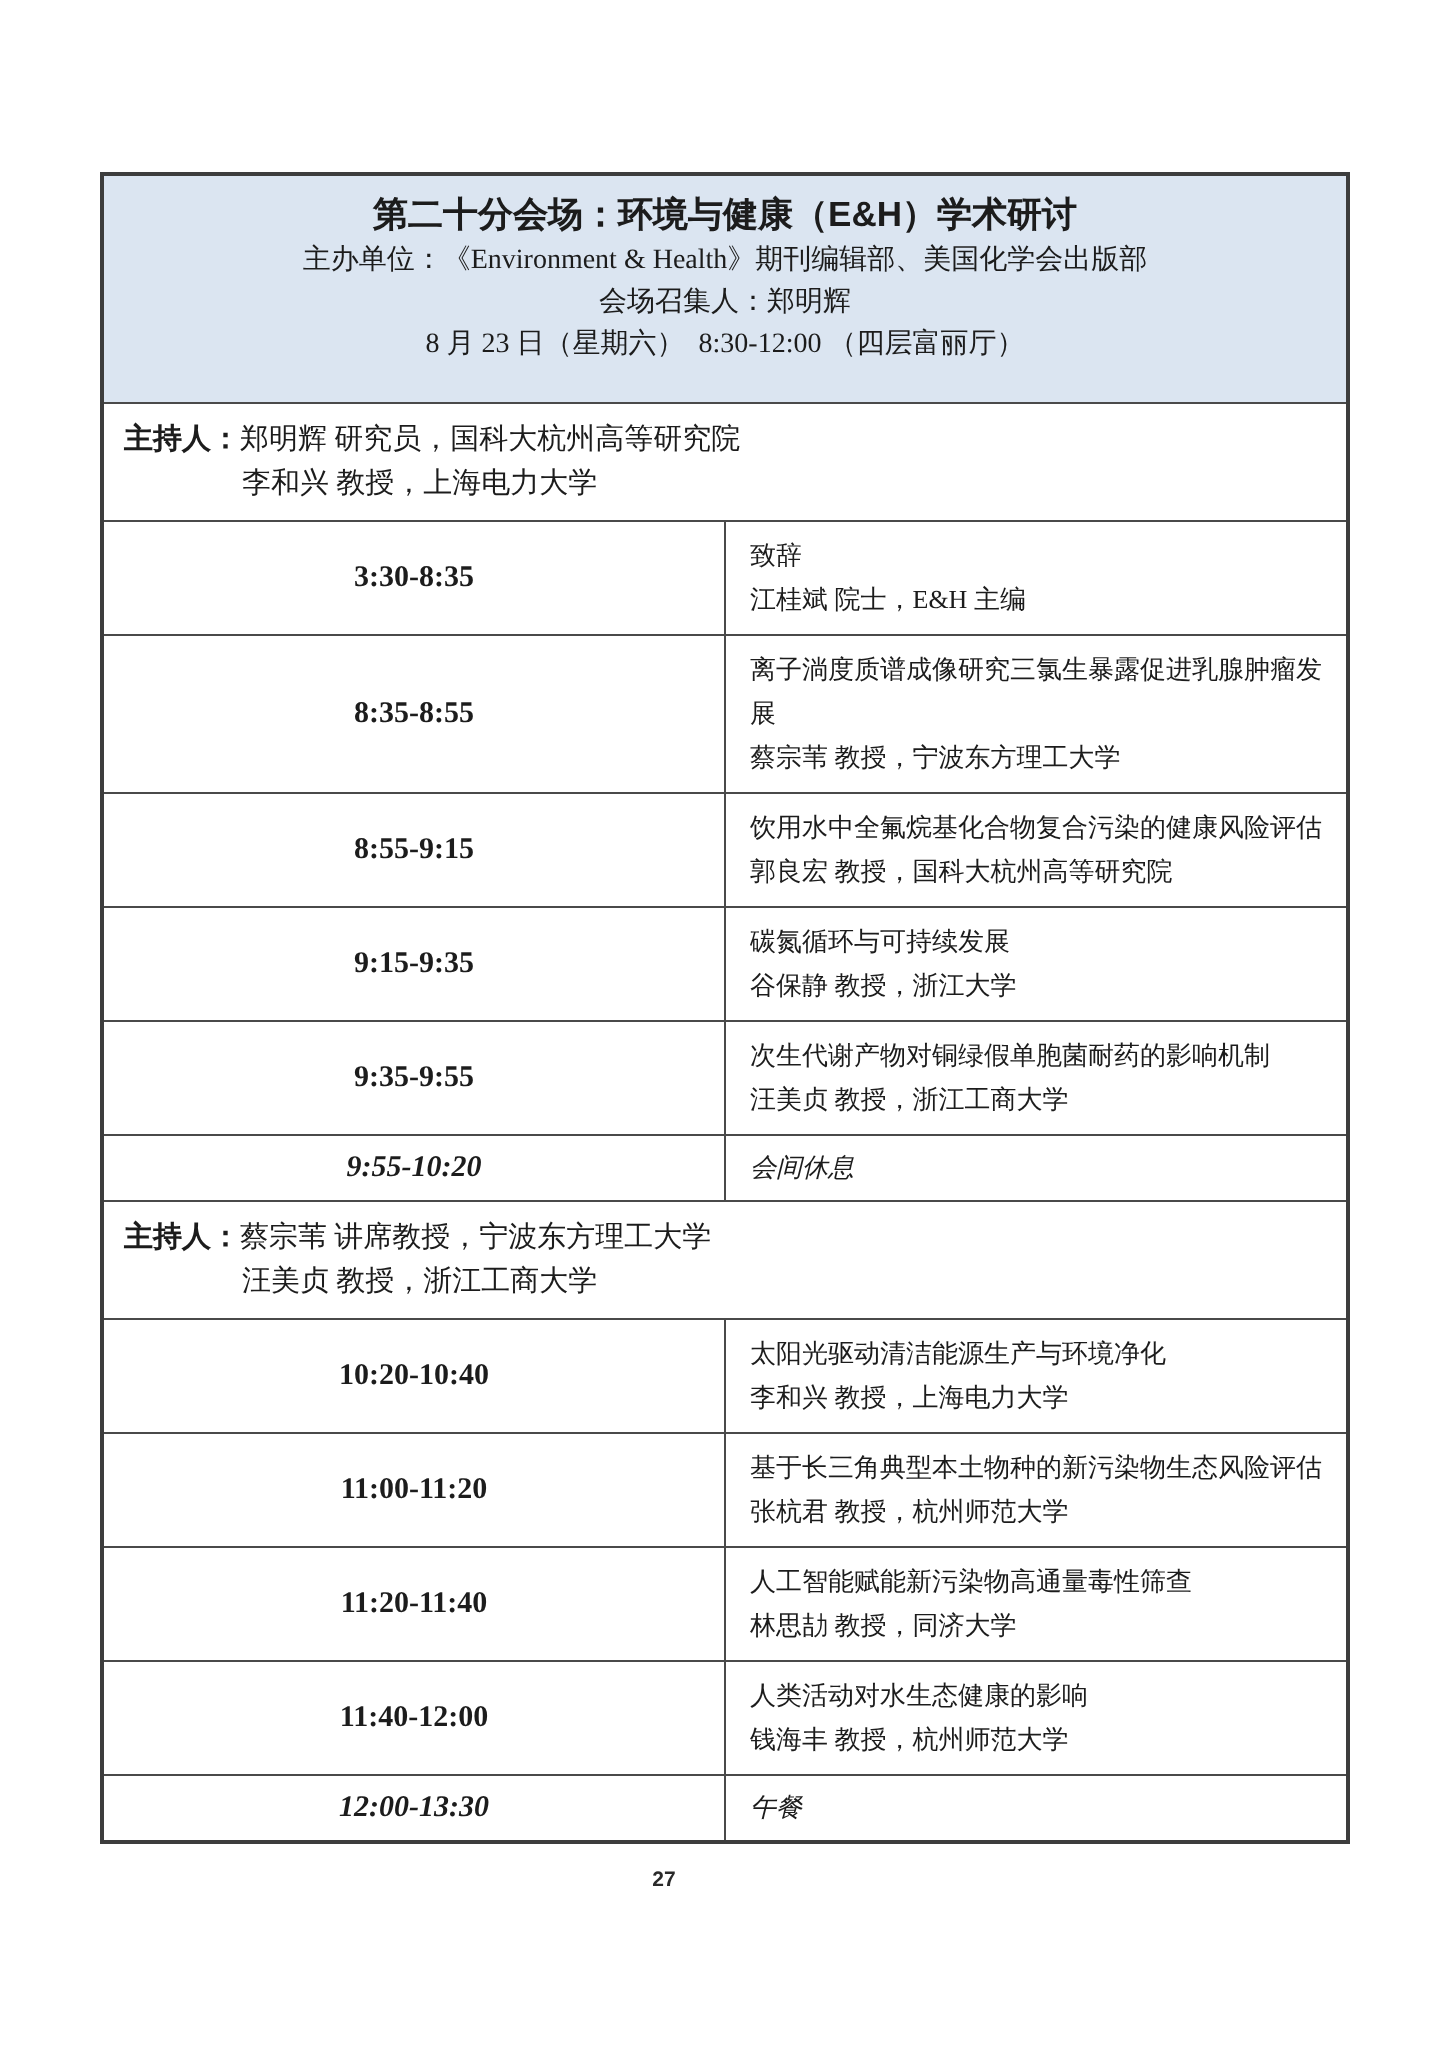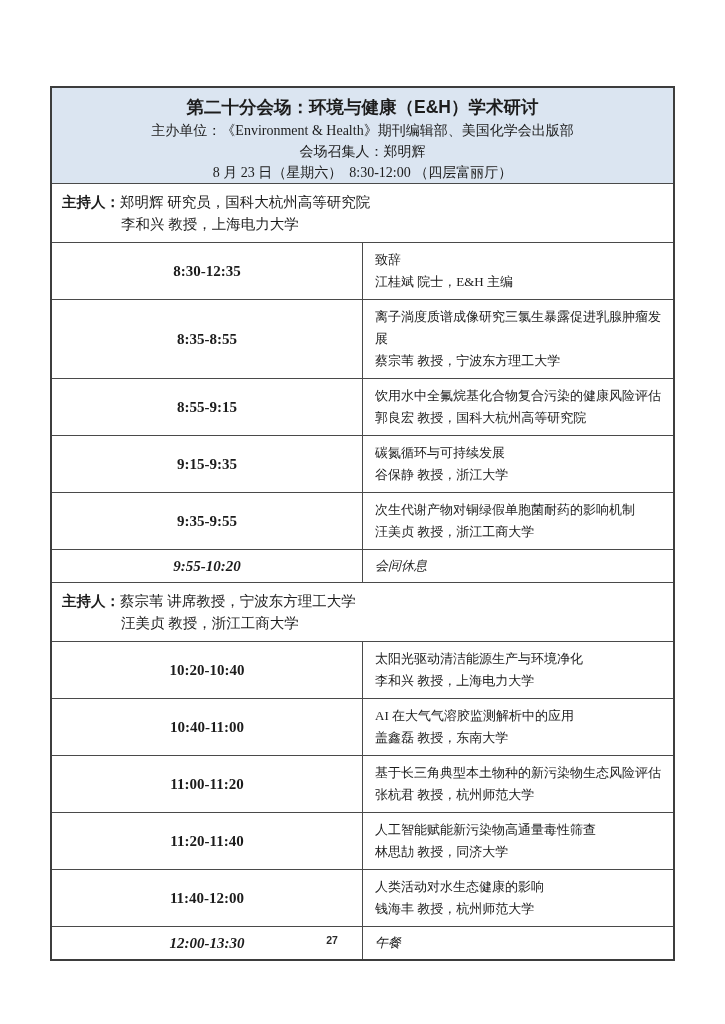--- a/index.html
+++ b/index.html
@@ -22,21 +22,21 @@
   }
   table.schedule td {
     border: 1px solid #4a4a4a;
     vertical-align: middle;
   }
   table.schedule { border: 2px solid #3d3d3d; }
 
   td.session-header {
     background: #dbe5f1;
     text-align: center;
-    padding: 7px 6px 0 6px;
+    padding: 7px 6px 18px 6px;
   }
   .session-title {
     font-size: 17.5px;
     font-weight: bold;
     line-height: 25px;
     font-family: "Liberation Sans", "DejaVu Sans", sans-serif;
   }
   .session-sub {
     font-size: 14px;
     line-height: 21px;
@@ -96,21 +96,21 @@
     </tr>
 
     <tr>
       <td class="moderators" colspan="2">
         <div><span class="mod-label">主持人：</span><span>郑明辉 研究员，国科大杭州高等研究院</span></div>
         <div class="mod-line2">李和兴 教授，上海电力大学</div>
       </td>
     </tr>
 
     <tr class="talk-row">
-      <td class="time">8:30-12:35</td>
+      <td class="time">3:30-8:35</td>
       <td class="content">
         <div class="topic">致辞</div>
         <div class="speaker">江桂斌 院士，E&amp;H 主编</div>
       </td>
     </tr>
 
     <tr class="talk-row">
       <td class="time">8:35-8:55</td>
       <td class="content">
         <div class="topic">离子淌度质谱成像研究三氯生暴露促进乳腺肿瘤发展</div>
@@ -155,27 +155,20 @@
     </tr>
 
     <tr class="talk-row">
       <td class="time">10:20-10:40</td>
       <td class="content">
         <div class="topic">太阳光驱动清洁能源生产与环境净化</div>
         <div class="speaker">李和兴 教授，上海电力大学</div>
       </td>
     </tr>
 
-    <tr class="talk-row">
-      <td class="time">10:40-11:00</td>
-      <td class="content">
-        <div class="topic">AI 在大气气溶胶监测解析中的应用</div>
-        <div class="speaker">盖鑫磊 教授，东南大学</div>
-      </td>
-    </tr>
 
     <tr class="talk-row">
       <td class="time">11:00-11:20</td>
       <td class="content">
         <div class="topic">基于长三角典型本土物种的新污染物生态风险评估</div>
         <div class="speaker">张杭君 教授，杭州师范大学</div>
       </td>
     </tr>
 
     <tr class="talk-row">

